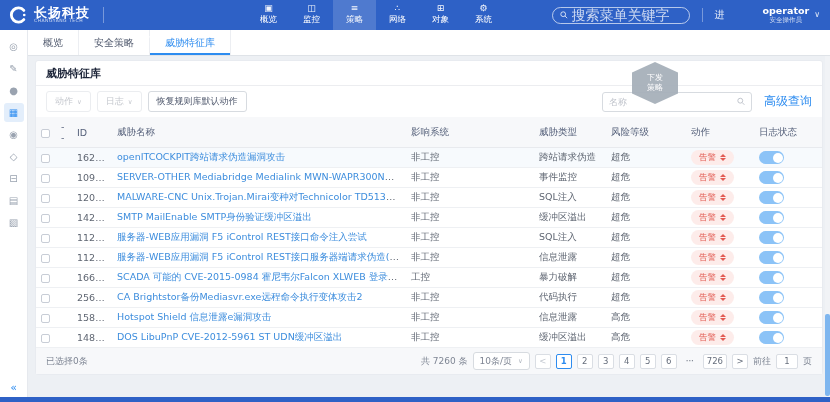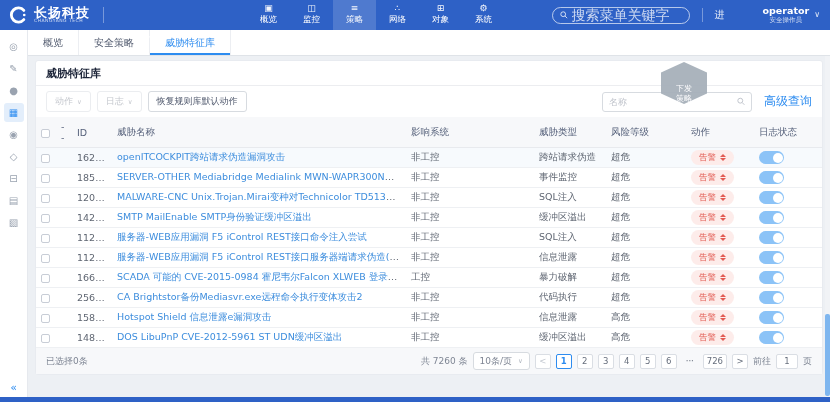--- a/index.html
+++ b/index.html
@@ -57,22 +57,22 @@
   .btn.normal { color:#515a6e; border:1px solid #d7dbe0; }
   .btn .caret { font-size:6.5px; }
   .tb-spacer { flex:1; }
   .name-search { display:flex; align-items:center; width:150px; height:20px; border:1px solid #d7dbe0; border-radius:3px; padding:0 6px; gap:4px; background:#fff; }
   .name-search input { border:none; outline:none; font-size:9px; width:100%; color:#515a6e; font-family:inherit; }
   .name-search input::placeholder { color:#c0c4cc; }
   .adv-link { font-size:12px; font-weight:normal; color:var(--accent,#2d8cf0); margin-left:6px; cursor:pointer; white-space:nowrap; }
 
   .hexagon { position:absolute; left:596px; top:1px; width:46px; height:42px; background:#a7b0ba; opacity:.95;
              clip-path:polygon(50% 0,100% 25%,100% 75%,50% 100%,0 75%,0 25%);
-             display:flex; flex-direction:column; align-items:center; justify-content:flex-end;
-             color:#fff; font-size:8px; line-height:1.25; z-index:5; cursor:pointer;margin-left:29px; }
+             display:flex; flex-direction:column; align-items:center; justify-content:center;
+             color:#fff; font-size:8px; line-height:1.25; z-index:5; cursor:pointer; }
 
   table { width:100%; border-collapse:collapse; table-layout:fixed; }
   th { background:#f7f8fa; font-weight:normal; font-size:9.5px; color:#55607a; text-align:left; padding:4px 5px; border-bottom:1px solid #e8eaee; }
   td { font-size:9.5px; color:#5f6672; padding:2px 5px; border-bottom:1px solid #eef0f3; height:19px; white-space:nowrap; overflow:hidden; text-overflow:ellipsis; }
   tr.first td { background:#f7fafd; }
   .cb { display:inline-block; width:9px; height:9px; border:1px solid #c8cdd6; border-radius:2px; background:#fff; vertical-align:middle; cursor:pointer; }
   a.link { color:#3d8ddd; text-decoration:none; cursor:pointer; }
   .pill { display:inline-flex; align-items:center; gap:4px; background:var(--pill-bg,#fdecea); color:var(--pill-red,#e25b53); border-radius:9px; padding:1.5px 8px; font-size:8.5px; cursor:pointer; }
   .carets { display:inline-flex; flex-direction:column; gap:1px; }
   .carets i { display:block; width:0; height:0; border-left:3px solid transparent; border-right:3px solid transparent; }
@@ -263,21 +263,21 @@
                         <i class="up"></i>
                         <i class="dn"></i>
                       </span>
       </span>
     </td>
     <td><span class="toggle"><span class="knob"></span></span></td>
   </tr>
                 <tr>
     <td><span class="cb"></span></td>
     <td></td>
-    <td>18585</td>
+    <td>10976</td>
     <td><a class="link">SERVER-OTHER Mediabridge Medialink MWN-WAPR300N和Tenda N3 Wireless N150入站管理员尝试</a></td>
     <td>非工控</td>
     <td>事件监控</td>
     <td>超危</td>
     <td>
       <span class="pill">
         <span>告警</span>
         <span class="carets">
                         <i class="up"></i>
                         <i class="dn"></i>

